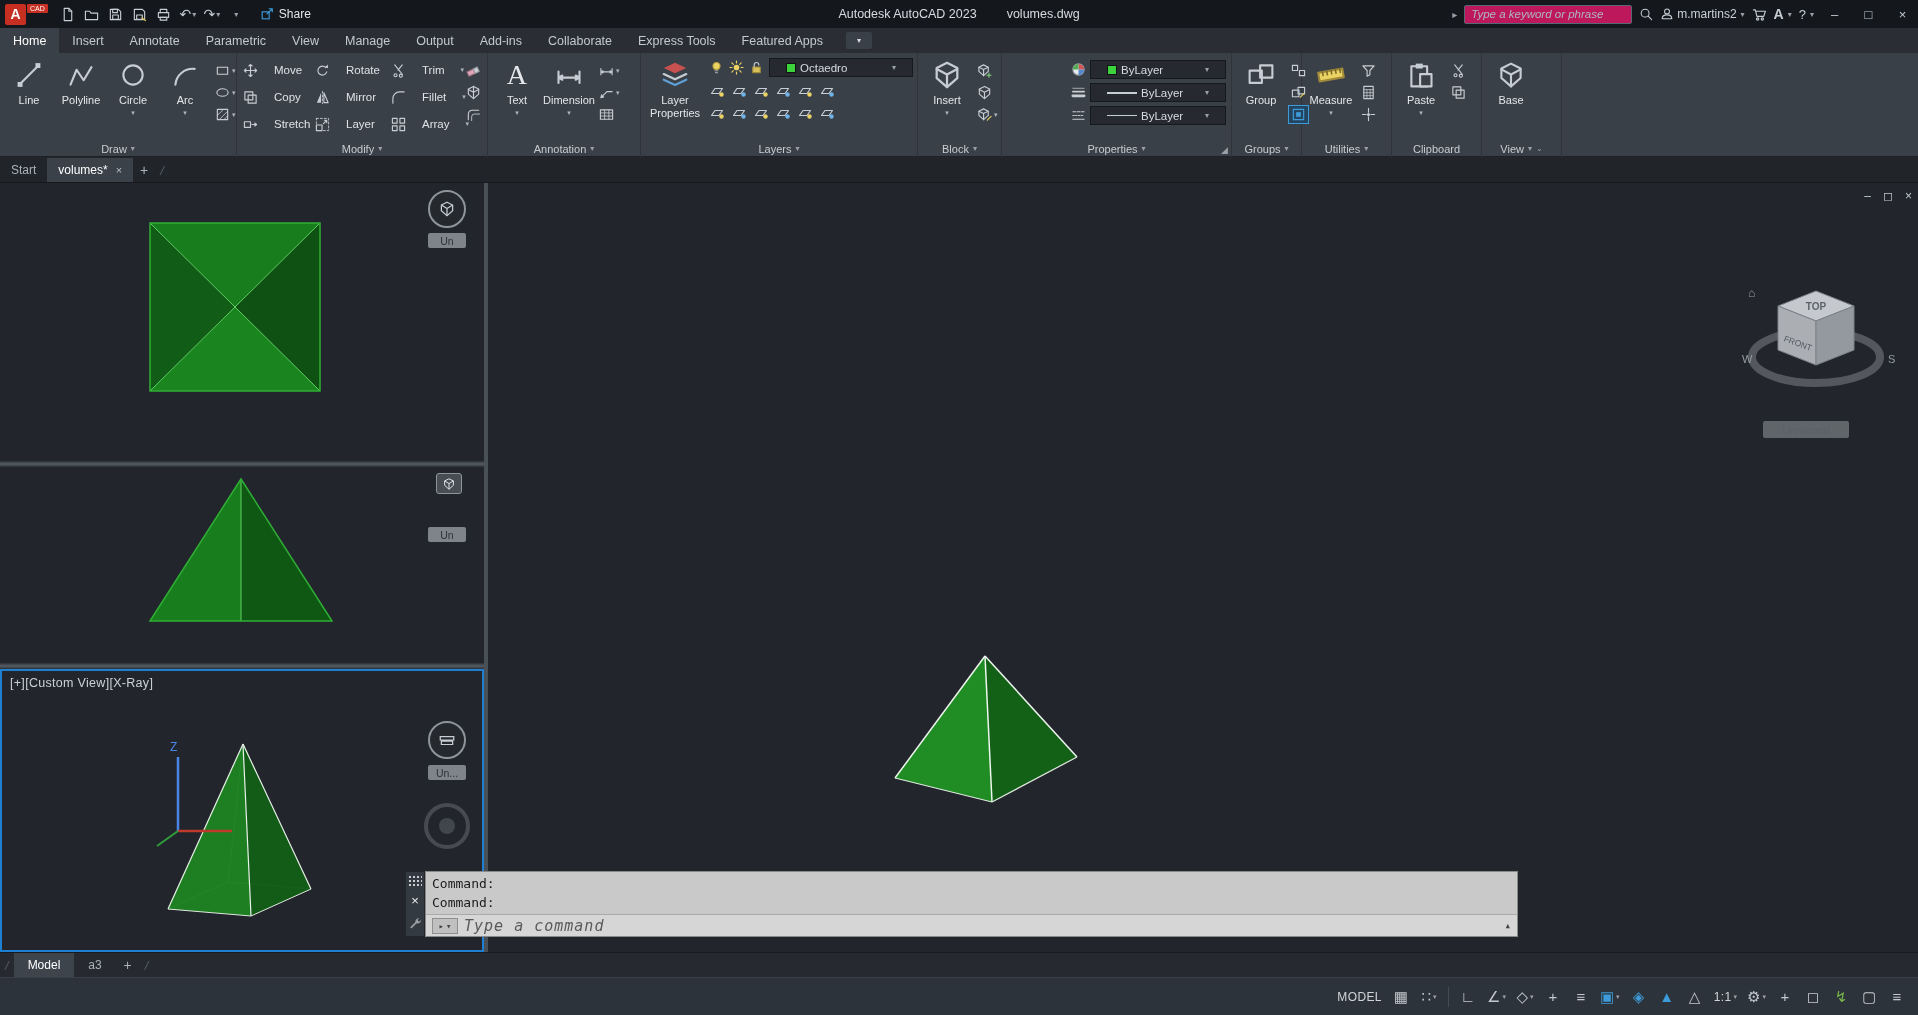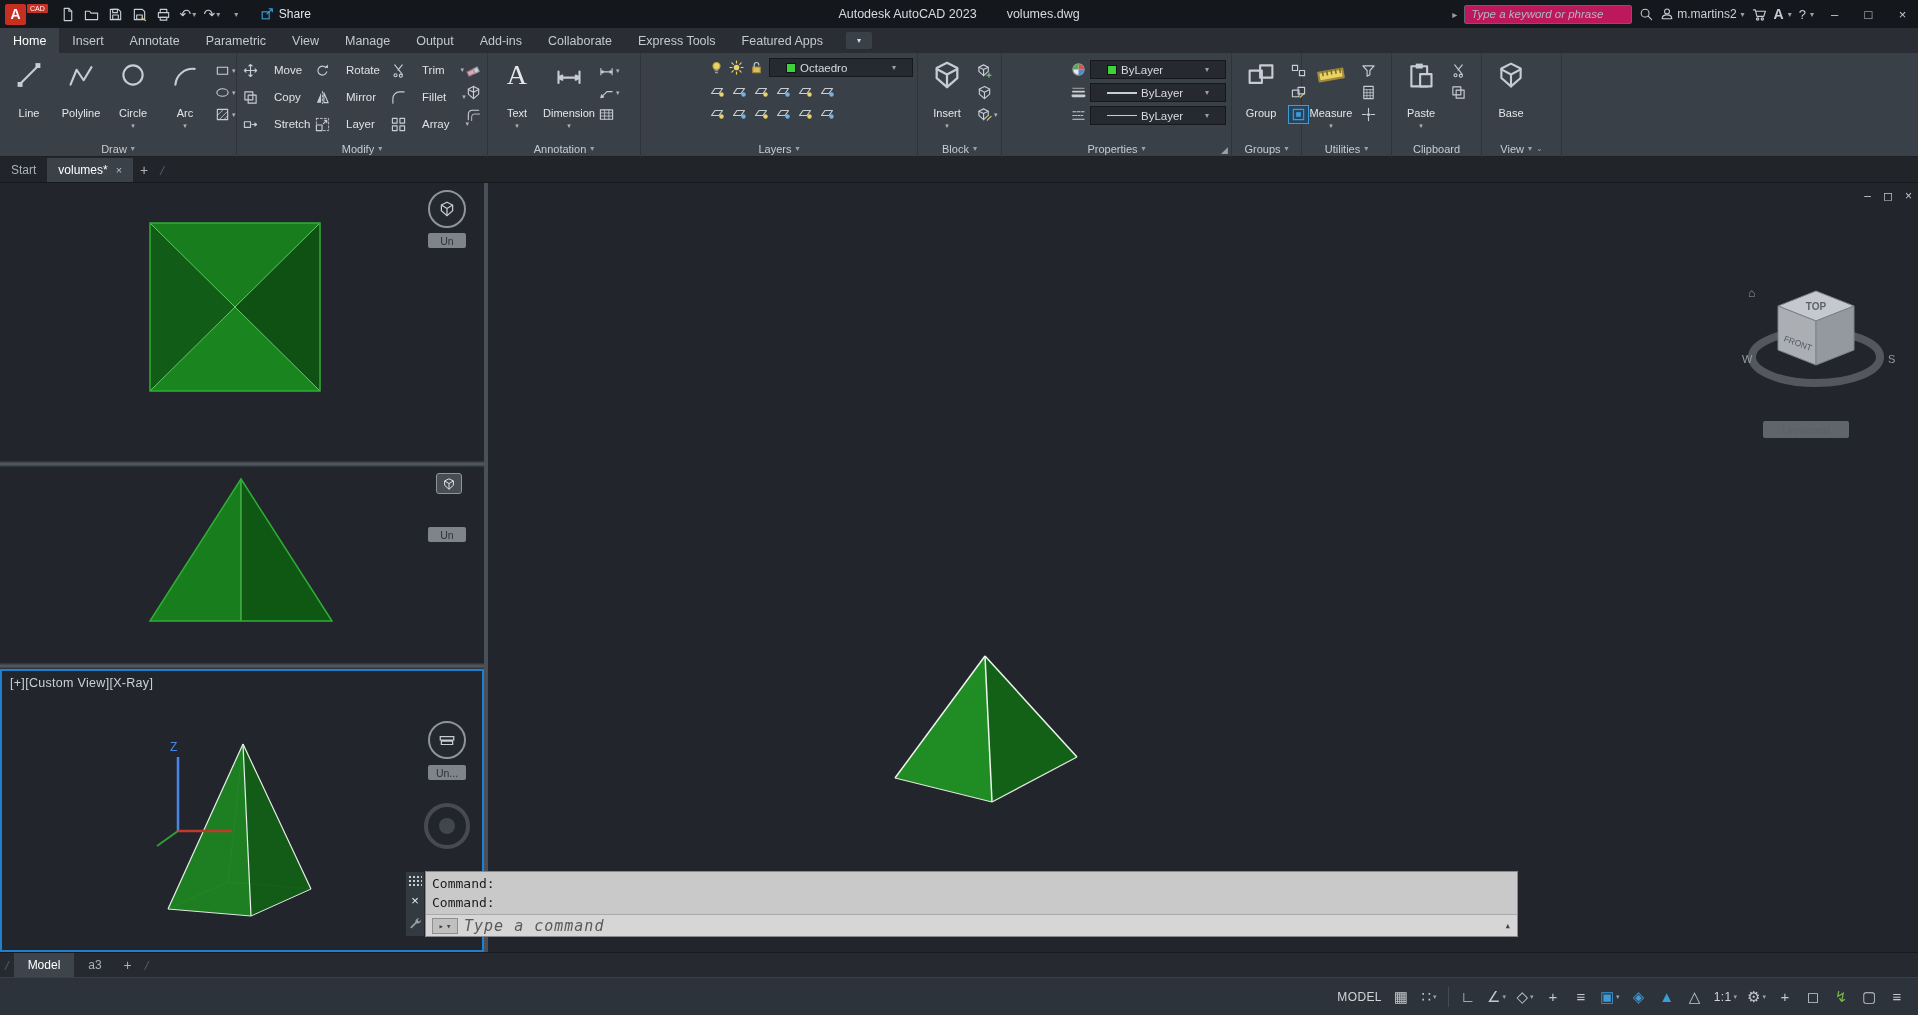--- a/index.html
+++ b/index.html
@@ -46,21 +46,21 @@
   #ribbon{position:absolute;top:53px;left:0;right:0;height:104px;background:var(--ribbon-bg);
     border-bottom:1px solid #1d2126;z-index:50}
   .panel{position:absolute;top:0;height:104px;border-right:1px solid #2f343a}
   .panel-flex{position:absolute;left:0;right:0;top:0;bottom:17px;display:flex;align-items:flex-start;padding-left:3px}
   .panel-label{position:absolute;bottom:0;left:0;right:0;height:17px;display:flex;align-items:center;
     justify-content:center;gap:4px;font-size:11px;color:#c6ccd2}
   .panel-label .caret{margin:0}
   .launcher{position:absolute;right:3px;bottom:2px;font-size:9px;color:#9aa0a6}
   .bigbtn{width:52px;display:flex;flex-direction:column;align-items:center;padding-top:6px;flex:none}
   .bigbtn .bicon{height:32px;display:flex;align-items:center;justify-content:center}
-  .blabel{font-size:11px;color:#e2e6ea;margin-top:16px;text-align:center;line-height:1.15}
+  .blabel{font-size:11px;color:#e2e6ea;margin-top:3px;text-align:center;line-height:1.15}
   .bigbtn.two-line{width:62px}
   .bcaret{font-size:7px;color:#aeb4bb;margin-top:2px}
   .side-col{display:flex;flex-direction:column;gap:5px;padding-top:9px;margin-left:2px}
   .side-btn{display:flex;align-items:center;gap:2px;height:17px;padding:0 2px}
   .side-btn.active{background:#24455f;outline:1px solid var(--accent-blue)}
   .scaret{font-size:7px;color:#aeb4bb}
   .mod-grid{position:absolute;left:6px;top:4px;display:grid;grid-template-columns:72px 76px 74px;
     grid-auto-rows:26px;row-gap:1px}
   .mod-item{display:flex;align-items:center;gap:16px;font-size:11.5px;color:#dde1e6}
   #modify-side{position:absolute;right:4px;top:0}
@@ -502,20 +502,34 @@
             </div>
           </div>
         </div>
       <div class="panel-label">
         <span>Annotation</span>
           <span class="caret">▾</span>
         </div>
     </section>
 
     <section class="panel" style="left:641px;width:277px">
+      <div class="panel-flex">
+          <div id="layers-big">
+            <div class="bigbtn two-line">
+              <span class="bicon">
+                <svg width="30" height="30" viewBox="0 0 16 16" fill="none" stroke="#c7cdd4" stroke-width="1.2" stroke-linecap="round" stroke-linejoin="round">
+                  <path d="M8 1.5l6 2.8-6 2.8-6-2.8z" fill="#c75050" stroke="none"></path>
+                  <path d="M2 7.5l6 2.8 6-2.8" stroke="#c7cdd4"></path>
+                  <path d="M2 10.5l6 2.8 6-2.8" stroke="#5f9fd6"></path>
+                </svg>
+              </span>
+              <span class="blabel">Layer Properties</span>
+            </div>
+          </div>
+        </div>
       <div class="layers-right">
         <div class="layer-state-row" id="layer-state-icons">
           <div class="lsi">
               <svg width="15" height="15" viewBox="0 0 16 16" fill="none" stroke="#c7cdd4" stroke-width="1.2" stroke-linecap="round" stroke-linejoin="round">
                 <circle cx="8" cy="6.5" r="3.8" fill="#ead263" stroke="#b7a03e"></circle>
                 <path d="M6.5 11.5h3M7 13.5h2" stroke="#9aa0a6"></path>
               </svg>
             </div>
             <div class="lsi">
               <svg width="15" height="15" viewBox="0 0 16 16" fill="none" stroke="#c7cdd4" stroke-width="1.2" stroke-linecap="round" stroke-linejoin="round">

